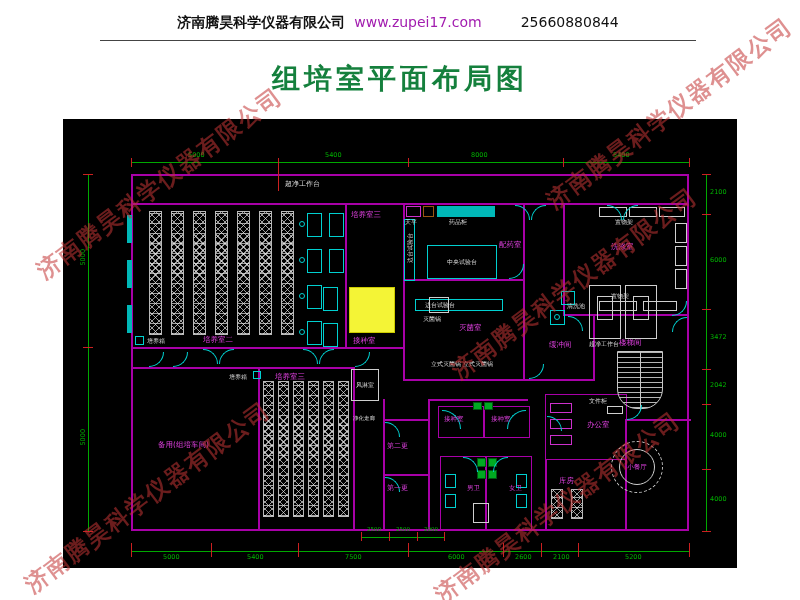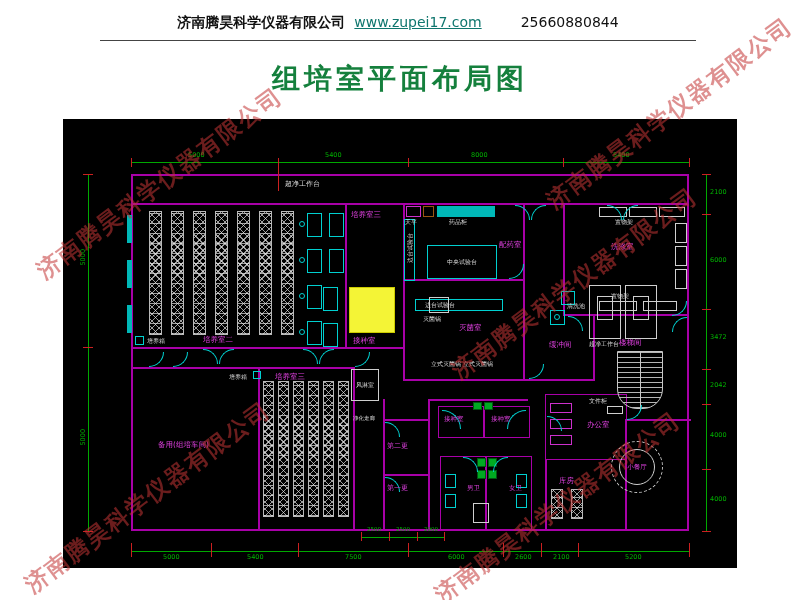--- a/index.html
+++ b/index.html
@@ -1,21 +1,21 @@
 <!DOCTYPE html>
 <html><head>
 <meta charset="utf-8">
 <style>
   html,body{margin:0;padding:0;background:#fff;width:800px;height:600px;overflow:hidden;
     font-family:"DejaVu Sans","Liberation Sans",sans-serif;position:relative;}
   
   .hdr{position:absolute;left:100px;top:14px;width:596px;display:flex;align-items:baseline;
     justify-content:center;gap:9px;border-bottom:1.5px solid #444;padding-bottom:8px;font-size:14px;}
   .co{font-weight:bold;color:#111;}
-  .lnk{color:#0f766e;text-decoration:underline;cursor:pointer;}
+  .lnk{color:#a21caf;cursor:pointer;}
   .ph{color:#111;margin-left:30px;}
   .ttl{position:absolute;left:0;top:60px;width:800px;text-align:center;font-size:28px;
     font-weight:bold;color:#15803d;letter-spacing:4px;}
   
   .wm{position:absolute;z-index:60;color:rgba(195,52,52,.55);font-size:23px;font-weight:bold;
     letter-spacing:2px;white-space:nowrap;transform:rotate(-37deg);transform-origin:0 50%;pointer-events:none;}
   
   .pl{position:absolute;left:63px;top:119px;width:674px;height:449px;background:#000;overflow:hidden;}
   .pl div,.pl span{position:absolute;box-sizing:border-box;}
   .wl{background:#a800a8;}

